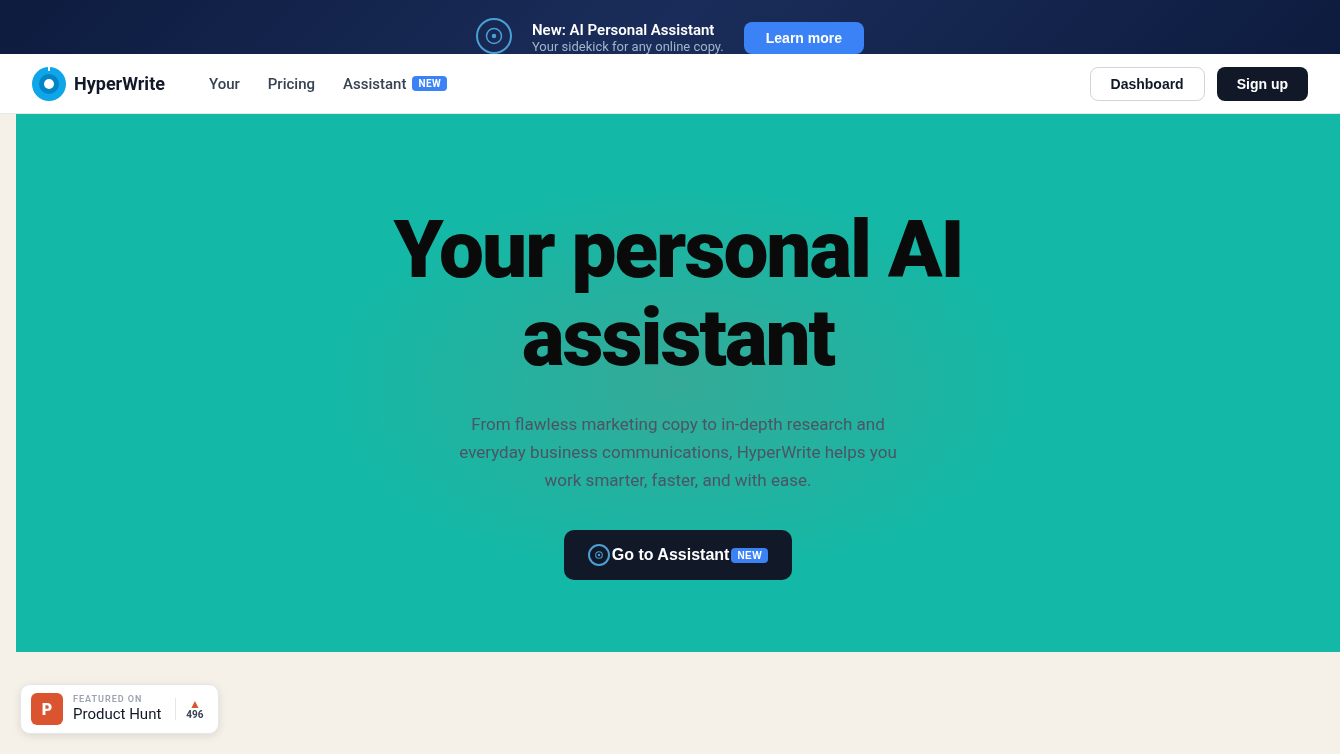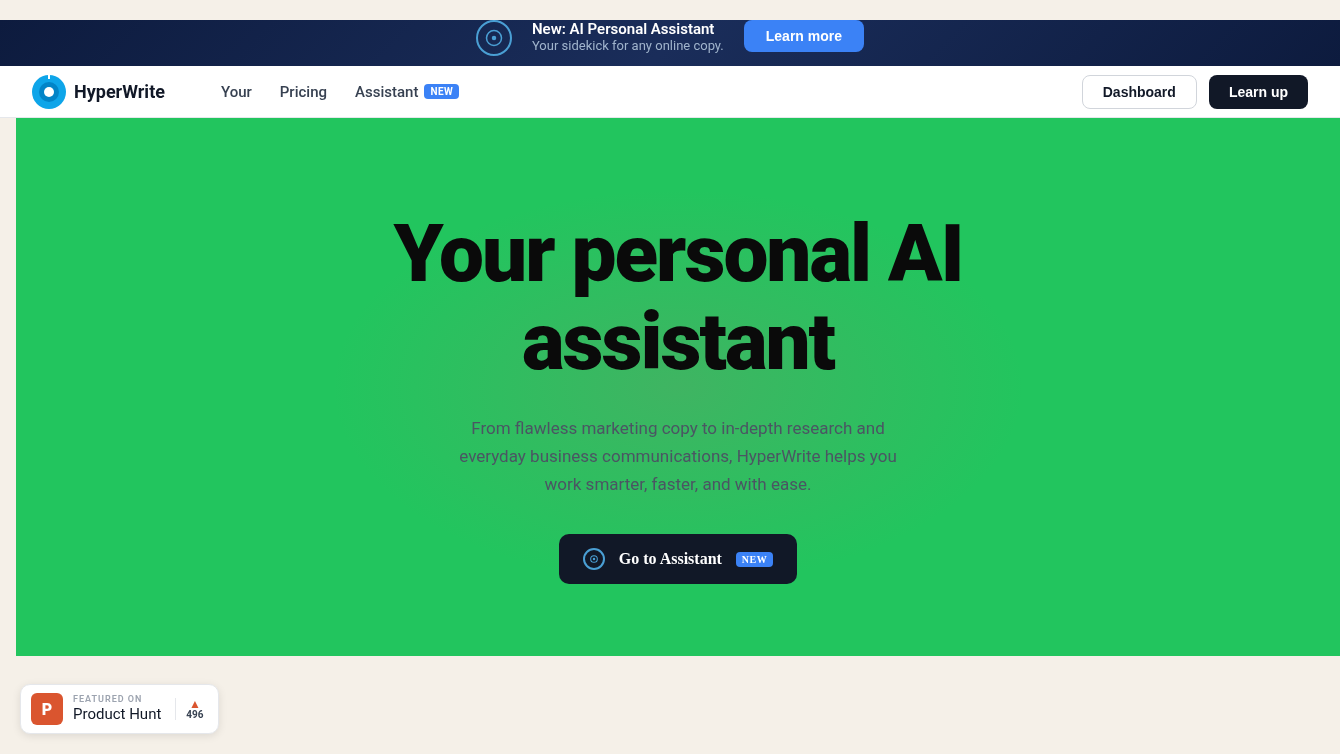--- a/index.html
+++ b/index.html
@@ -12,27 +12,26 @@
       font-family: -apple-system, BlinkMacSystemFont, 'Segoe UI', Roboto, sans-serif;
       width: 1340px;
       height: 754px;
       overflow: hidden;
       background: #f5f0e8;
     }
 
     
     .announcement-banner {
       background: linear-gradient(135deg, #0d1b3e 0%, #1a2d5a 50%, #0d1b3e 100%);
-      height: 46px;
-      display: flex;
-      align-items: flex-start;
+      height: 54px;
+      display: flex;
+      align-items: flex-end;
       justify-content: center;
       gap: 20px;
       position: relative;
-      margin-top: 20px;
     }
 
     .announcement-icon {
       width: 36px;
       height: 36px;
       border-radius: 50%;
       border: 2px solid #4a9fd4;
       display: flex;
       align-items: center;
       justify-content: center;
@@ -65,26 +64,26 @@
       border-radius: 8px;
       font-size: 14px;
       font-weight: 700;
       cursor: pointer;
       white-space: nowrap;
     }
 
     
     .navbar {
       background: white;
-      height: 52px;
+      height: 60px;
       display: flex;
       align-items: center;
       padding: 0 32px;
       border-bottom: 1px solid #e5e7eb;
-      gap: 12px;
+      gap: 0;
     }
 
     .nav-logo {
       display: flex;
       align-items: center;
       gap: 8px;
       text-decoration: none;
       margin-right: 32px;
     }
 
@@ -152,21 +151,21 @@
       border: none;
       padding: 8px 20px;
       border-radius: 8px;
       font-size: 14px;
       font-weight: 600;
       cursor: pointer;
     }
 
     
     .hero {
-      background: #22c55e;
+      background: #14b8a6;
       display: flex;
       flex-direction: column;
       align-items: center;
       justify-content: center;
       padding: 60px 20px 40px;
       position: relative;
       min-height: 538px;
       overflow: hidden;
       margin-left: 16px;
     }
@@ -232,23 +231,22 @@
       background: #111827;
       color: white;
       border: none;
       padding: 14px 24px;
       border-radius: 10px;
       font-size: 16px;
       font-weight: 600;
       cursor: pointer;
       display: flex;
       align-items: center;
-      gap: 14px;
+      gap: 2px;
       white-space: nowrap;
-      font-family: Liberation Serif, serif;
     }
 
     .assistant-icon {
       width: 22px;
       height: 22px;
       border-radius: 50%;
       border: 2px solid #4a9fd4;
       display: flex;
       align-items: center;
       justify-content: center;
@@ -377,21 +375,21 @@
       <span>Pricing</span>
     </a>
     <a class="nav-link" href="#">
       <span>Assistant</span>
       <span class="new-badge">NEW</span>
     </a>
   </div>
 
   <div class="nav-actions">
     <button class="dashboard-btn">Dashboard</button>
-    <button class="signup-btn">Learn up</button>
+    <button class="signup-btn">Sign up</button>
   </div>
 </nav>
 
 <section class="hero">
   <h1 class="hero-headline">
     <span>Your personal AI</span><br>
     <span>assistant</span>
   </h1>
 
   <p class="hero-subtext">From flawless marketing copy to in-depth research and everyday business communications, HyperWrite helps you work smarter, faster, and with ease.</p>

